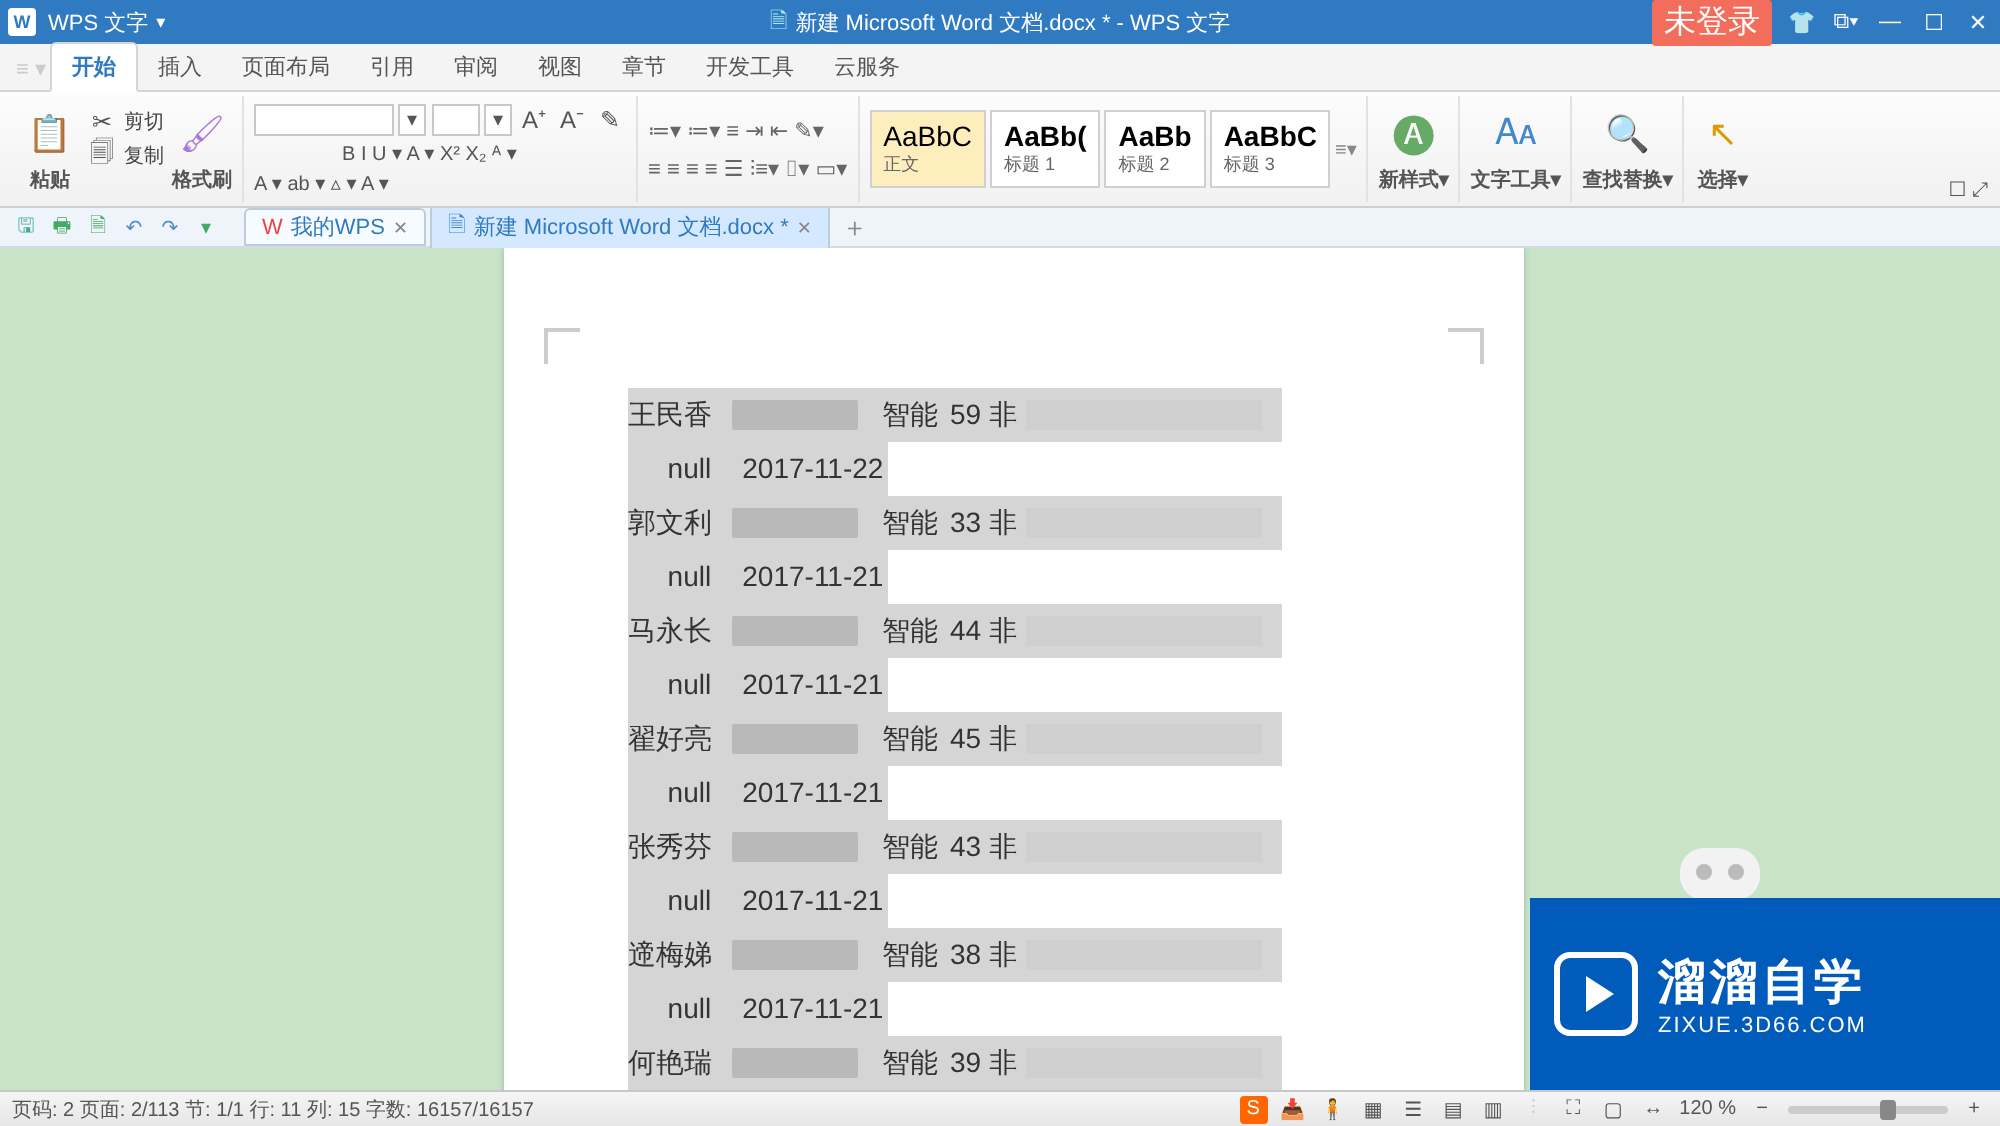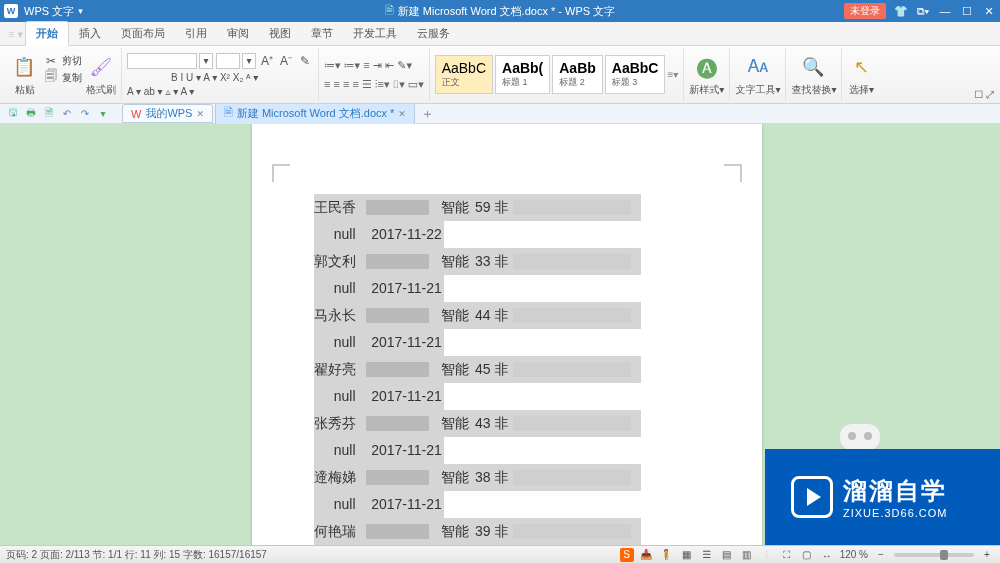--- a/index.html
+++ b/index.html
@@ -3,38 +3,38 @@
 <meta charset="utf-8">
 <style>
   * { margin: 0; padding: 0; box-sizing: border-box; font-family: "Microsoft YaHei", Arial, sans-serif; }
   body { width: 1000px; height: 563px; overflow: hidden; background: #fff; position: relative; font-size: 12px; }
   
   .titlebar { height: 22px; background: #2f7ac0; color: #fff; display: flex; align-items: center; padding: 0 4px; font-size: 11px; }
   .titlebar .app-logo { width: 14px; height: 14px; background:#fff; color:#2f7ac0; display:flex;align-items:center;justify-content:center;font-weight:bold;border-radius:2px;font-size:9px;}
   .titlebar .app-name { margin-left: 6px; }
   .titlebar .doc-title { position:absolute; left:50%; transform:translateX(-50%); display:flex;align-items:center;gap:4px;}
   .titlebar-right { margin-left:auto; display:flex; align-items:center; gap:8px;}
-  .login-badge { background:#f26d5b; color:#fff; padding:1px 6px; border-radius:2px; font-size:10px;}
+  .login-badge { background:#f26d5b; color:#fff; padding:1px 6px; border-radius:2px; font-size:16px;}
   .title-icon { width:14px;height:14px;display:flex;align-items:center;justify-content:center;font-size:11px;color:#fff;}
 
   
   .ribbon-tabs { height: 24px; background: #f4f4f4; border-bottom:1px solid #d5d5d5; display:flex; align-items:flex-end; padding-left:6px; font-size:11px;}
   .ribbon-tabs .tab { padding:4px 10px; color:#555; cursor:pointer; }
   .ribbon-tabs .tab.active { background:#fff; border:1px solid #d5d5d5; border-bottom:1px solid #fff; color:#2f7ac0; font-weight:bold; border-radius:3px 3px 0 0; margin-bottom:-1px;}
   .ribbon-tabs .tab-sep { color:#ccc; padding:4px 2px;}
 
   
   .ribbon-body { height: 58px; background:linear-gradient(#fcfcfc,#f1f1f1); border-bottom:1px solid #cfcfcf; display:flex; align-items:center; padding:2px 6px; position:relative;}
   .rb-group { display:flex; flex-direction:column; align-items:center; justify-content:center; padding:0 5px; border-right:1px solid #e2e2e2; height:100%;}
   .rb-group.noborder{border-right:none;}
   .rb-stack { display:flex; flex-direction:column; gap:1px; align-items:flex-start; font-size:10px; color:#444;}
   .rb-row { display:flex; align-items:center; gap:3px;}
   .rb-icon { width:16px;height:16px;display:flex;align-items:center;justify-content:center;font-size:12px;color:#555;}
   .big-icon { width:28px;height:28px;display:flex;align-items:center;justify-content:center;font-size:18px;}
-  .lbl{font-size:10px;color:#555;margin-top:2px;}
+  .lbl{font-size:10px;color:#555;margin-top:2px;font-weight:bold;}
   .style-box{border:1px solid #d0d0d0;padding:4px 6px;display:flex;flex-direction:column;align-items:flex-start;min-width:40px;background:#fff;}
   .style-box.hl{background:#ffeebd;}
   .style-sample{font-size:14px;}
   .style-name{font-size:9px;color:#666;}
   .font-select{display:flex;align-items:center;gap:2px;}
   .font-select .box{border:1px solid #c8c8c8;background:#fff;height:16px;font-size:10px;display:flex;align-items:center;padding:0 4px;color:#555;}
   .ribbon-right-tools{position:absolute;right:6px;bottom:2px;display:flex;gap:6px;font-size:10px;color:#555;}
 
   
   .qat-row{height:20px;background:#eef4fa;border-bottom:1px solid #d3dce5;display:flex;align-items:center;padding:0 6px;gap:4px;}
@@ -52,21 +52,21 @@
   .corner.tl{top:40px;left:20px;border-left:2px solid #ccc;border-top:2px solid #ccc;}
   .corner.tr{top:40px;right:20px;border-right:2px solid #ccc;border-top:2px solid #ccc;}
   .content{position:absolute;top:50px;left:62px;right:90px;font-size:14px;color:#333;margin-top:20px;}
   .line{white-space:pre;line-height:27px;height:27px;}
   .line.partial{display:flex;}
   .line.partial .seg{background:#d5d5d5;height:27px;display:flex;align-items:center;}
   .redact{display:inline-block;background:#b9b9b9;height:15px;vertical-align:middle;border-radius:1px;}
   .redact2{display:inline-block;background:#cfcfcf;height:15px;vertical-align:middle;}
 
   
-  .watermark{position:absolute;right:0;bottom:18px;width:235px;height:96px;background:#005bbb;color:#fff;display:flex;align-items:center;padding:0 26px;gap:10px;}
+  .watermark{position:absolute;right:0;bottom:18px;width:235px;height:96px;background:#005bbb;color:#fff;display:flex;align-items:center;padding:0 12px;gap:10px;}
   .watermark .play{width:42px;height:42px;border:3px solid #fff;border-radius:8px;display:flex;align-items:center;justify-content:center;}
   .watermark .play::after{content:"";border-left:14px solid #fff;border-top:9px solid transparent;border-bottom:9px solid transparent;margin-left:4px;}
   .watermark .wm-text{display:flex;flex-direction:column;}
   .watermark .wm-big{font-size:24px;font-weight:bold;letter-spacing:2px;}
   .watermark .wm-small{font-size:11px;letter-spacing:1px;}
   .face{position:absolute;right:120px;bottom:95px;width:40px;height:26px;background:#f2f2f2;border-radius:12px;}
   .face::before,.face::after{content:"";position:absolute;top:8px;width:8px;height:8px;background:#bbb;border-radius:50%;}
   .face::before{left:8px;} .face::after{right:8px;}
 
   

